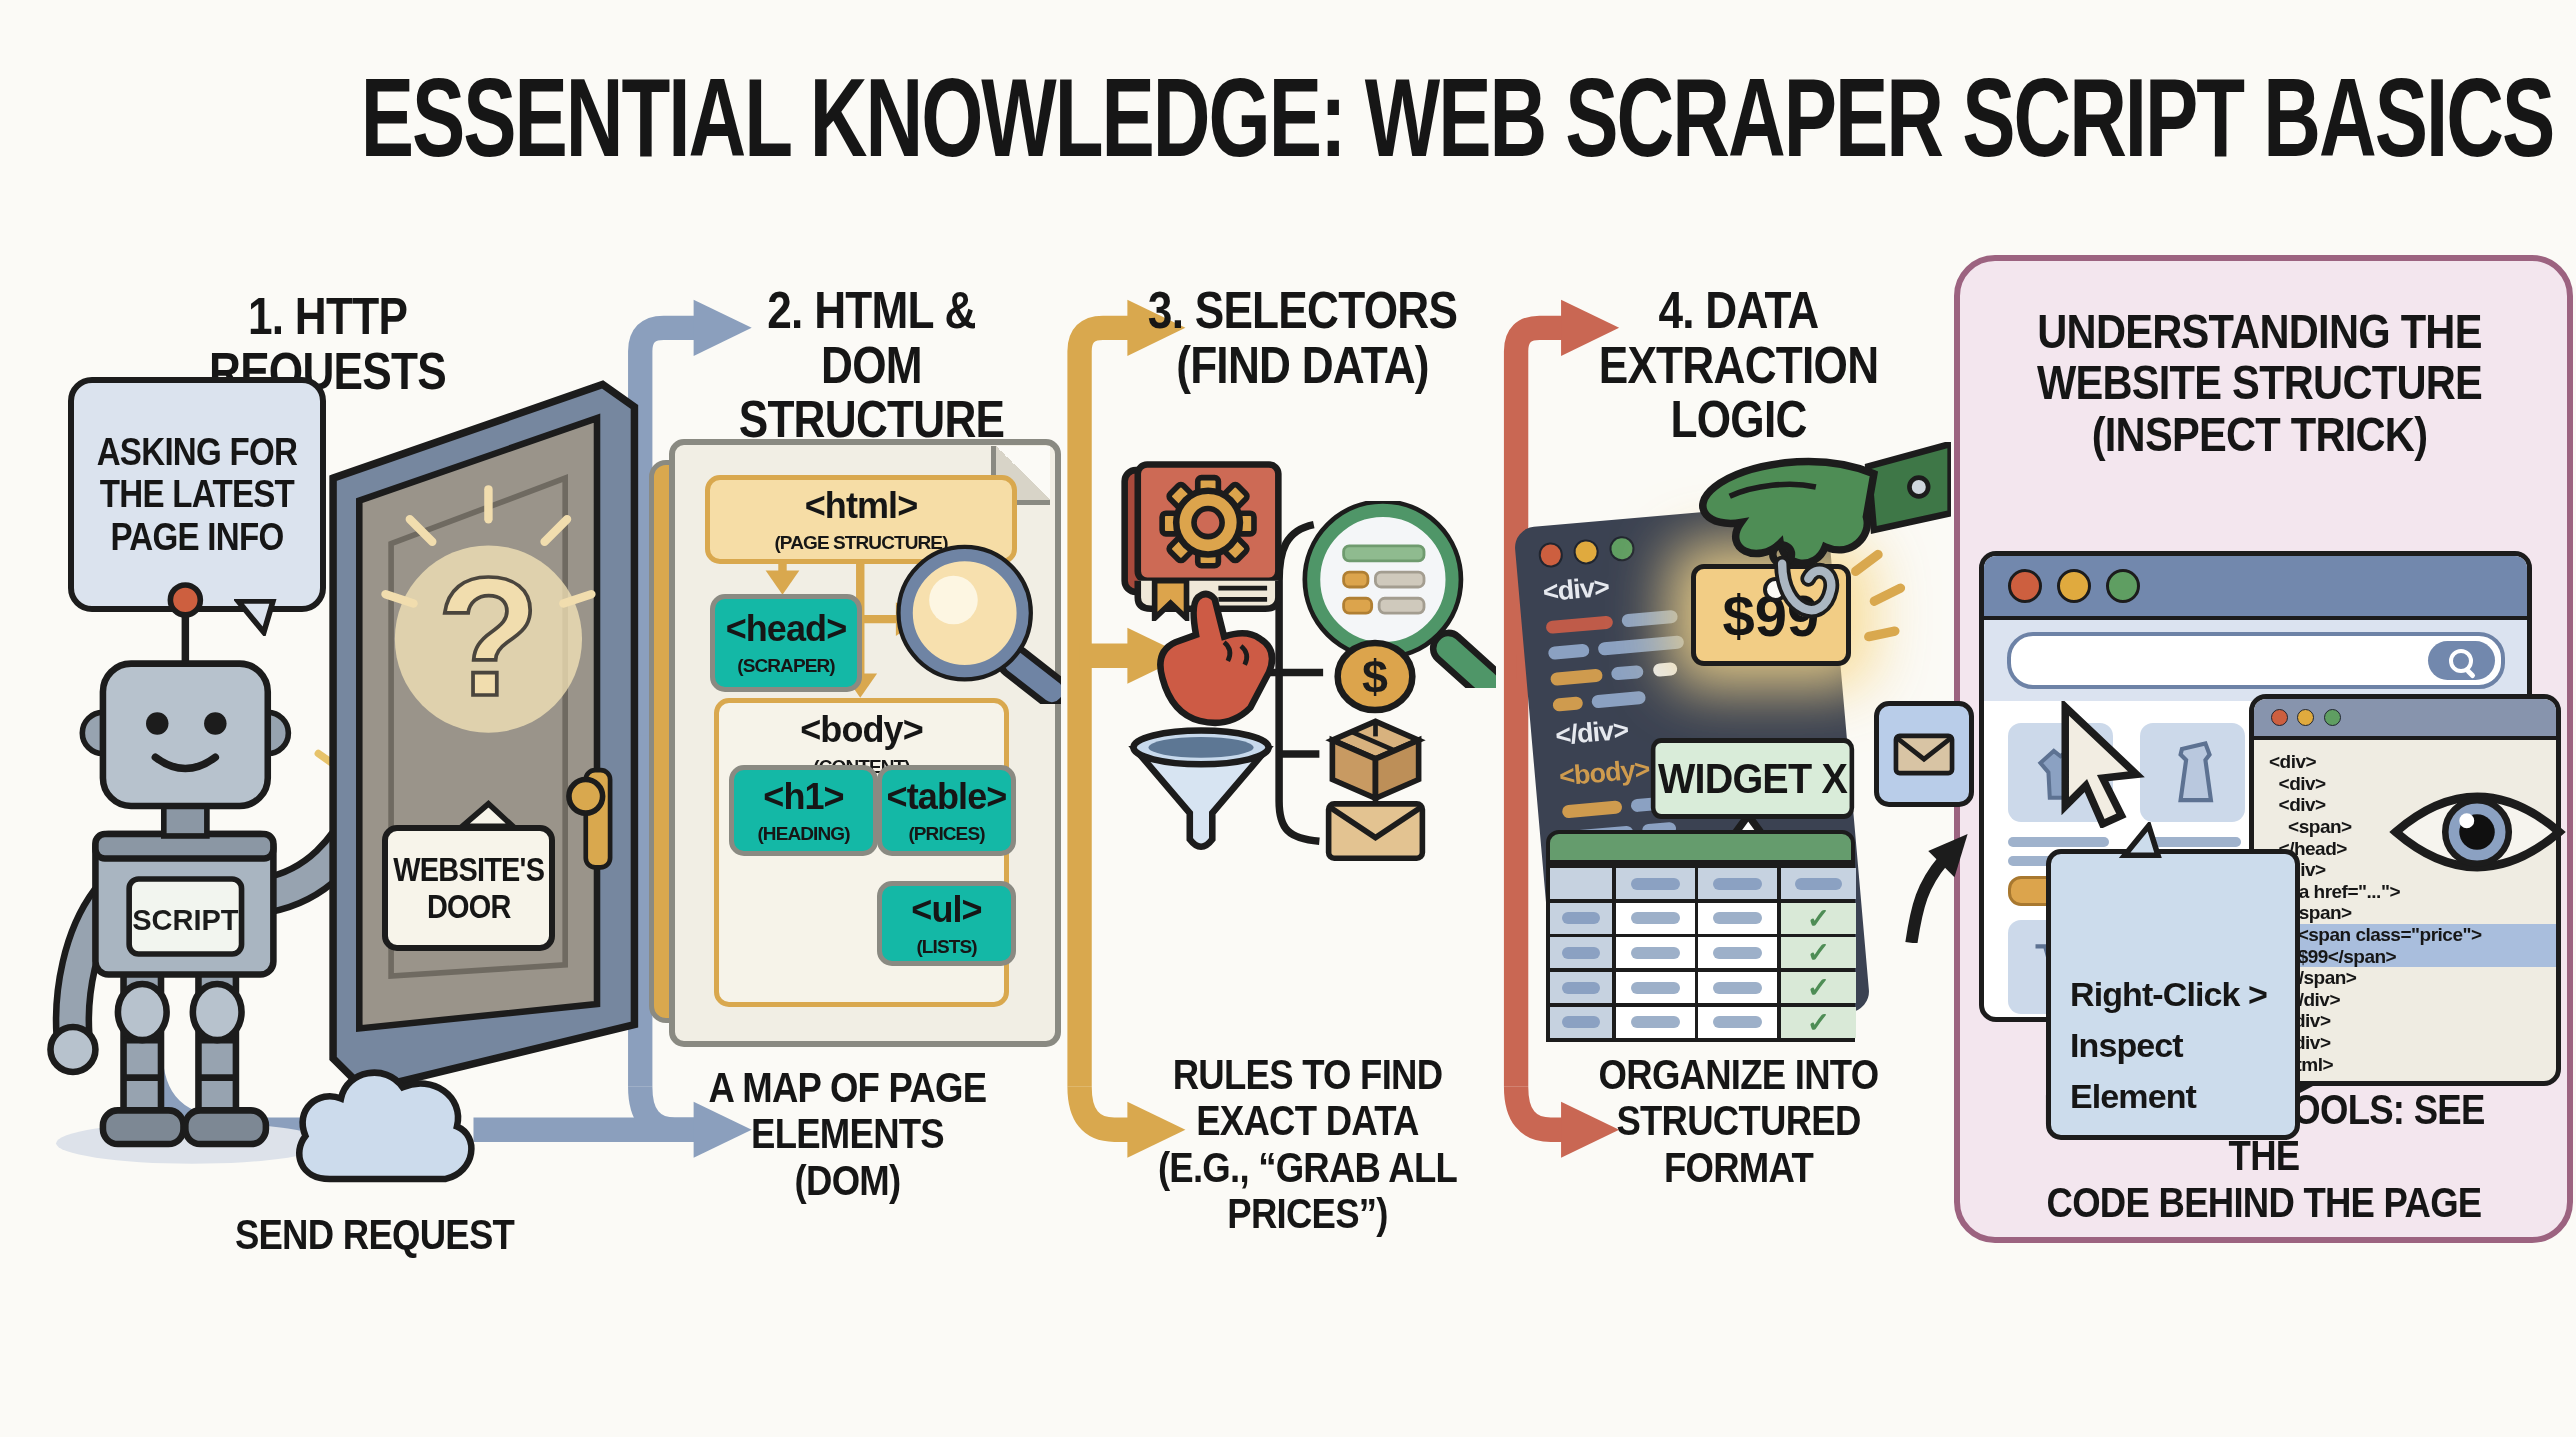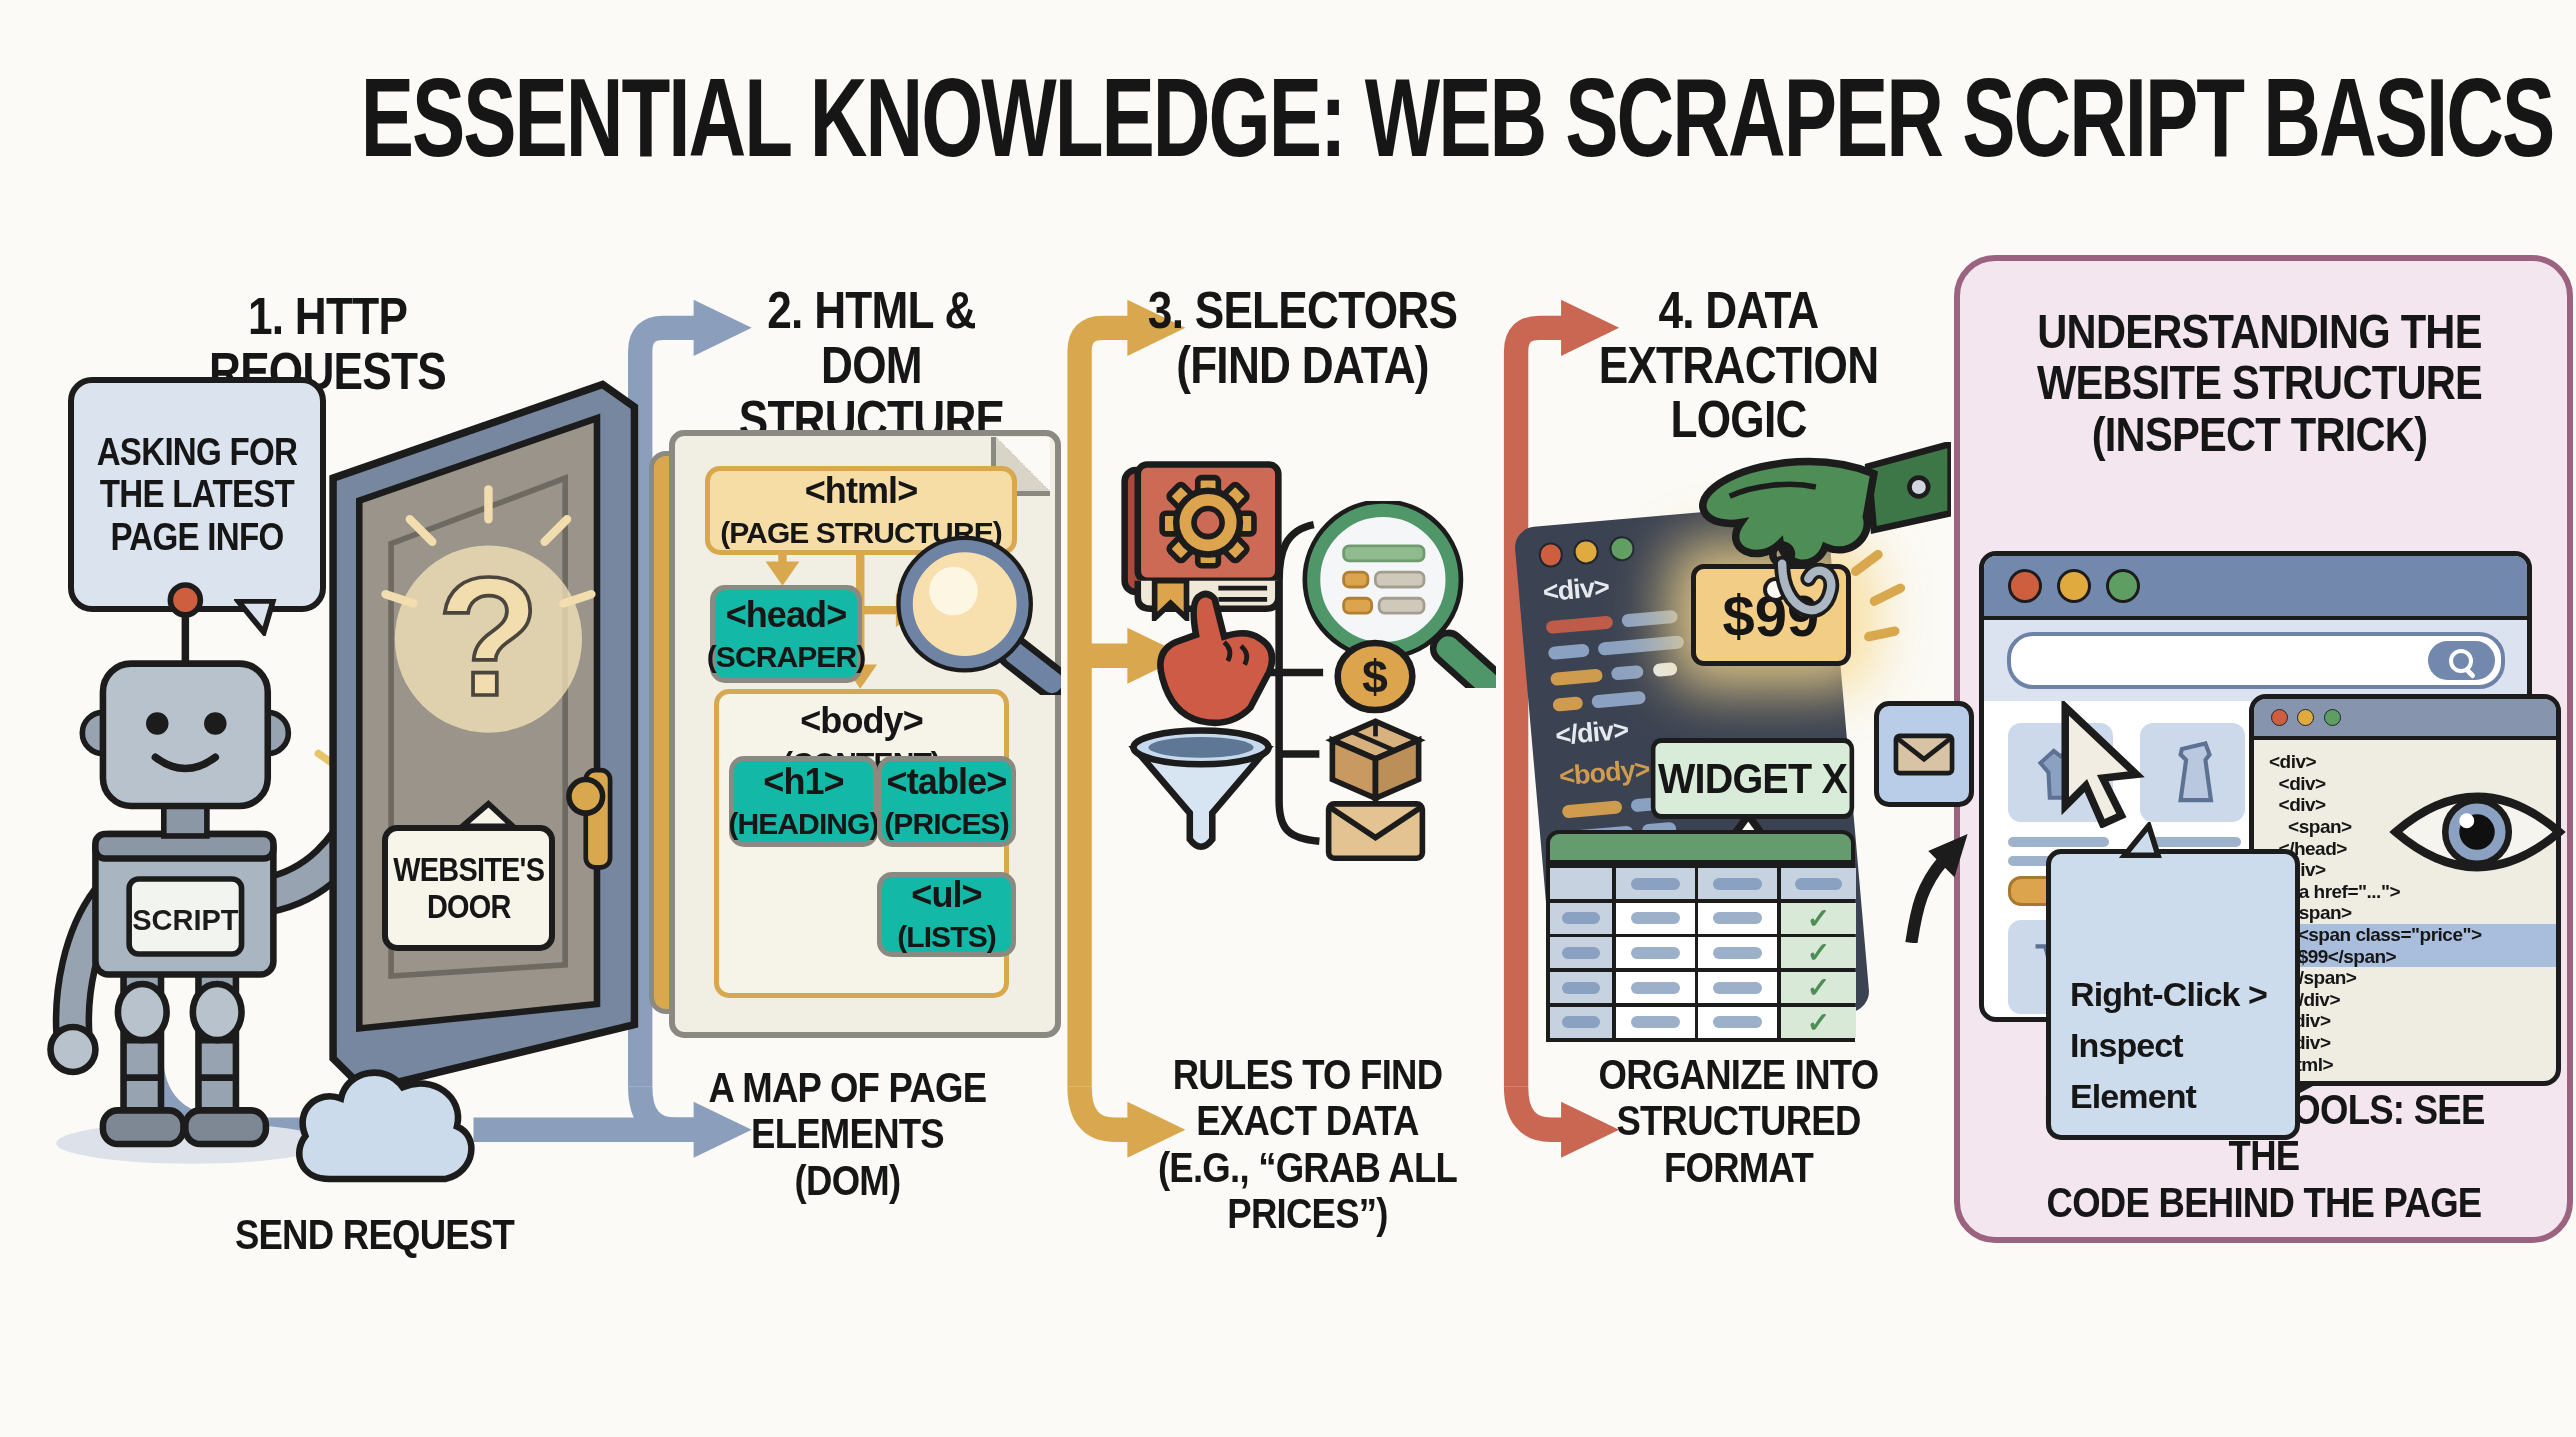--- a/index.html
+++ b/index.html
@@ -22,21 +22,21 @@
   .doc-spine{background:#d9a84e;border:5.6px solid #8a8a82;border-radius:17px;}
   .doc-page{background:#f1eee4;border:6.6px solid #8a8a82;border-radius:15px;}
   .fold{width:54px;height:54px;background:linear-gradient(225deg,#fbfaf6 50%,#d8d4c8 50%);
     border-left:5.6px solid #8a8a82;border-bottom:5.6px solid #8a8a82;}
   .node{border-radius:15px;display:flex;flex-direction:column;align-items:center;justify-content:center;
     text-align:center;line-height:1;}
   .node-tan{background:#f6dda6;border:5.6px solid #d9a84e;}
   .node-gray{background:#14b8a6;border:5.6px solid #8a8a82;}
   .node-body{background:#f6f3e9;border:5.6px solid #d9a84e;}
   .tag-l{font-weight:bold;font-size:36px;letter-spacing:-0.9px;}
-  .tag-s{font-weight:bold;font-size:30px;margin-top:9px;letter-spacing:-0.9px;}
+  .tag-s{font-weight:bold;font-size:19px;margin-top:9px;letter-spacing:-0.9px;}
   
   .codewin{background:#3b4252;border-radius:20.6px;transform:rotate(-5deg);}
   .dots{display:flex;gap:11.2px;padding:17px 0 0 22.5px;}
   .dot{width:20.6px;height:20.6px;border-radius:50%;border:2.8px solid #20252f;}
   .cline{margin:9.4px 0 0 24px;font-weight:bold;font-size:27px;letter-spacing:-0.9px;}
   .brow{display:flex;gap:9.4px;margin:13px 0 0 24px;}
   .bar{height:13px;border-radius:6.6px;}
   .tag99{background:#f2cd85;border:5.6px solid #1c1c1c;border-radius:13px;
     display:flex;align-items:center;justify-content:center;font-weight:bold;font-size:58px;
     box-shadow:0 0 56px 23.4px rgba(247,216,140,.85);}
@@ -220,21 +220,21 @@
 
   <svg class="abs" style="left:281px;top:1048px;" width="206" height="159" viewBox="0 0 220 170">
     <path d="M52,140 C20,140 12,112 26,94 C14,66 40,44 64,54 C70,24 112,16 130,42 C162,28 196,52 188,84 C212,94 208,132 176,140 Z" fill="#ccdbec" stroke="#1c1c1c" stroke-width="7"></path>
   </svg>
 
   <div class="abs cap" style="left:206px;top:1211px;width:337px;font-size:43px;">SEND REQUEST</div>
 
   <div class="abs hd" style="left:684px;top:283px;width:375px;font-size:52px;">2. HTML &amp; DOM
 STRUCTURE</div>
 
-  <div class="abs" style="left:656px;top:430px;width:401px;height:602px;text-decoration:underline;">
+  <div class="abs" style="left:656px;top:439px;width:401px;height:602px;text-decoration:underline;">
     <div class="abs doc-spine" style="left:-7.5px;top:20.6px;width:36px;height:553px;"></div>
     <div class="abs doc-page" style="left:13px;top:0;width:380px;height:596px;"></div>
     <div class="abs fold" style="right:7.5px;top:6.6px;"></div>
 
     <svg class="abs" style="left:0;top:0;" width="401" height="602" viewBox="0 0 428 642">
       <g stroke="#d9a84e" stroke-width="9" fill="none">
         <line x1="135" y1="122" x2="135" y2="142"></line>
         <line x1="218" y1="122" x2="218" y2="252"></line>
         <line x1="218" y1="192" x2="258" y2="192"></line>
         <path d="M152,338 Q152,318 172,318 L288,318 Q308,318 308,338"></path>

